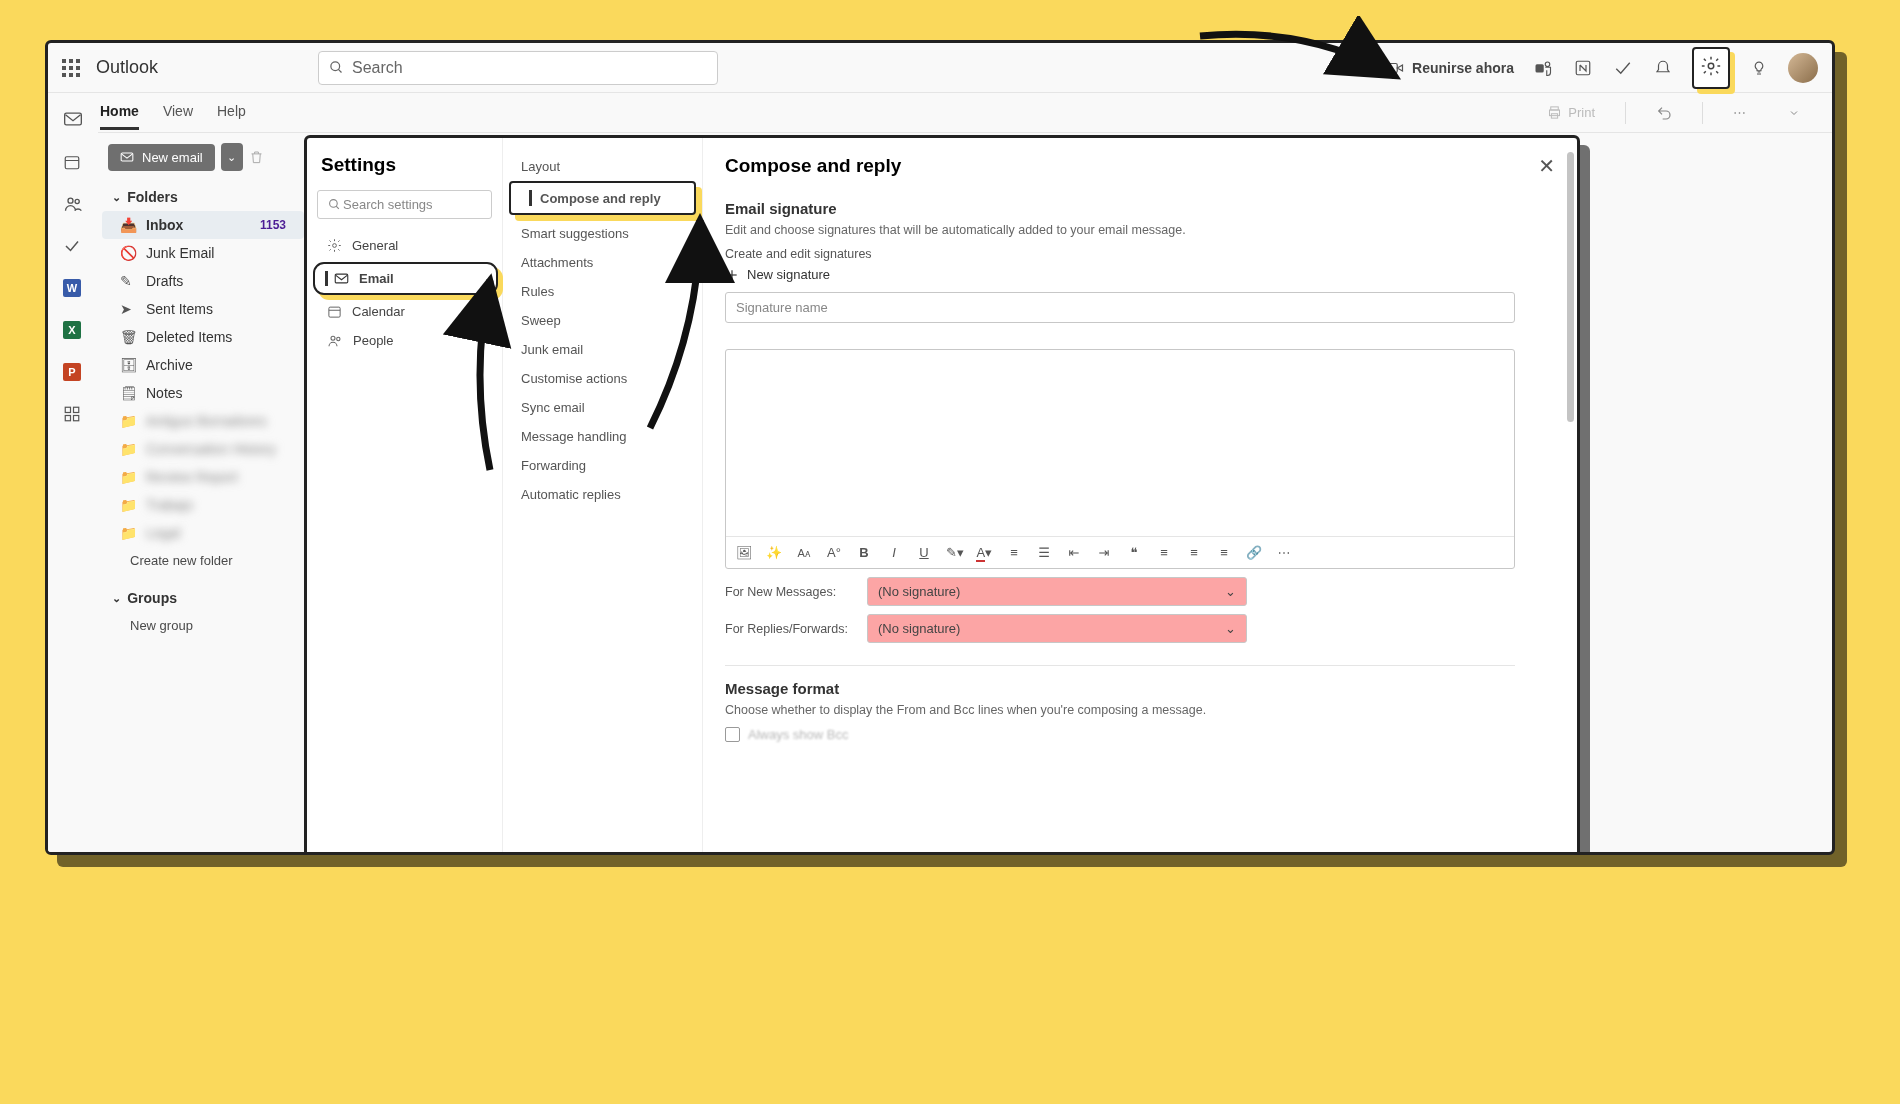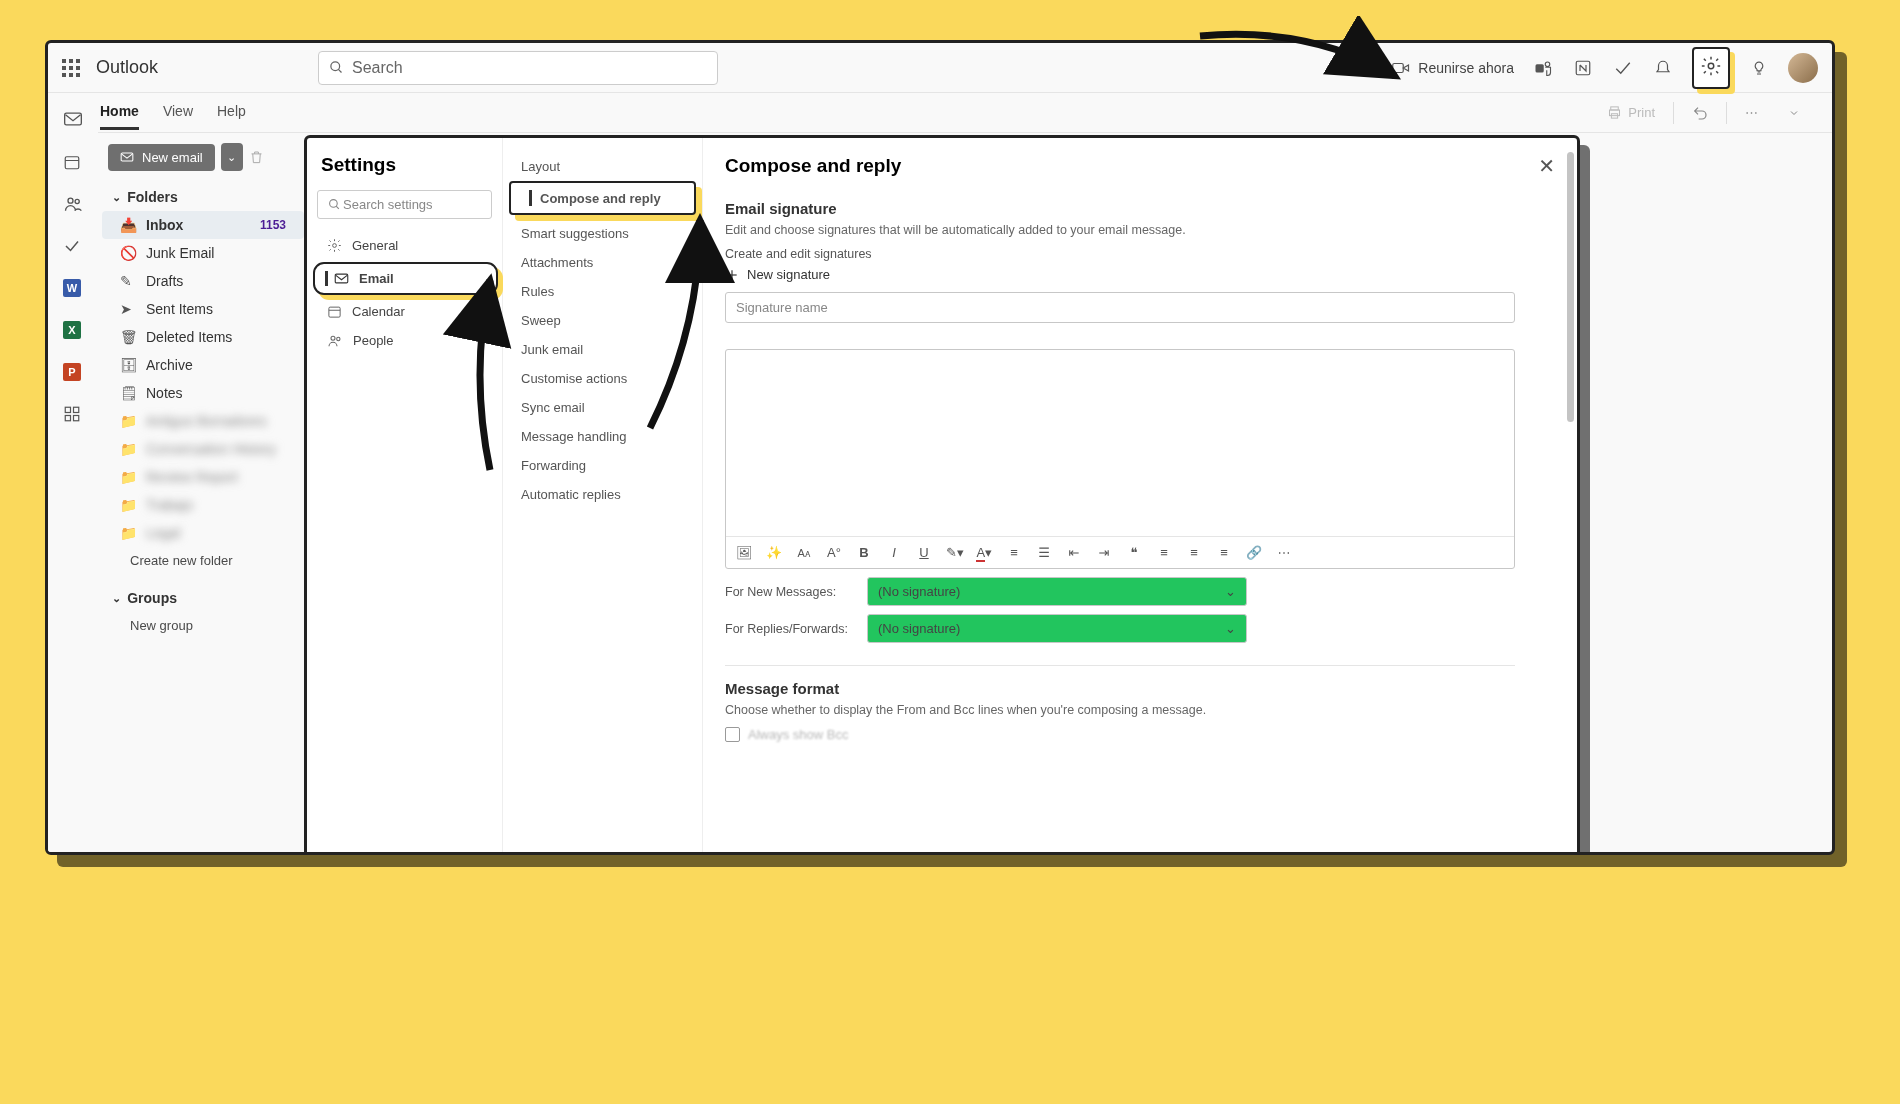--- a/index.html
+++ b/index.html
@@ -6,33 +6,33 @@
 body { background:#fad95c; width:1900px; height:1104px; overflow:hidden; position:relative; }
 .canvas { position:absolute; left:45px; top:40px; width:1790px; height:815px; background:#f9f9f9; border:3px solid #222; border-radius:6px; box-shadow:12px 12px 0 rgba(0,0,0,.55); overflow:hidden; }
 
 
 .topbar { height:50px; display:flex; align-items:center; padding:0 14px; border-bottom:1px solid #e5e5e5; }
 .waffle { width:18px; height:18px; display:grid; grid-template-columns:repeat(3,4px); grid-template-rows:repeat(3,4px); gap:3px; margin-right:16px; }
 .waffle span { background:#555; }
 .app-name { font-size:18px; color:#333; font-weight:500; }
 .search-box { margin-left:160px; width:400px; height:34px; background:#fff; border:1px solid #ccc; border-radius:4px; display:flex; align-items:center; padding:0 10px; color:#666; }
 .search-box svg { margin-right:8px; }
-.top-right { margin-left:auto; display:flex; align-items:center; gap:18px; }
+.top-right { margin-left:auto; display:flex; align-items:center; gap:18px;font-weight:bold; }
 .tr-ico { color:#555; display:flex; align-items:center; justify-content:center; width:22px; height:22px; }
 .meet-btn { display:flex; align-items:center; gap:8px; font-size:14px; color:#444; }
 .gear-box { border:2px solid #222; border-radius:4px; padding:6px; box-shadow:5px 5px 0 #fad95c; background:#fff; }
 .avatar { width:30px; height:30px; border-radius:50%; background:linear-gradient(135deg,#d4b896,#8a6d4a); }
 
 
 .ribbon { height:40px; display:flex; align-items:center; padding:0 0 0 14px; border-bottom:1px solid #e5e5e5; }
 .hamburger { color:#555; margin-right:20px; }
 .tabs { display:flex; gap:24px; font-size:14px; }
 .tab { color:#555; padding:8px 0; }
 .tab.active { color:#222; font-weight:600; border-bottom:3px solid #333; }
-.ribbon-right { margin-left:auto; display:flex; align-items:center; gap:6px; padding-right:20px; color:#888; }
+.ribbon-right { margin-left:auto; display:flex; align-items:center; gap:18px; padding-right:20px; color:#888; }
 .rbtn { padding:6px 12px; font-size:13px; display:flex; gap:6px; align-items:center; }
 .rbtn.dis { color:#bbb; }
 
 
 .apprail { position:absolute; left:0; top:50px; width:50px; height:calc(100% - 50px); background:#f9f9f9; display:flex; flex-direction:column; align-items:center; gap:22px; padding-top:18px; }
 .apprail .ai { width:20px; height:20px; color:#555; }
 
 
 .main { position:absolute; left:50px; top:90px; right:0; bottom:0; display:flex; }
 .folders { width:210px; padding:10px 4px; font-size:14px; color:#333; }
@@ -69,21 +69,21 @@
 .desc { font-size:12.5px; color:#666; margin-bottom:10px; }
 .sublbl { font-size:12.5px; color:#555; margin:6px 0; }
 .new-sig { display:flex; align-items:center; gap:8px; font-size:13px; color:#333; margin:4px 0 10px; }
 .sig-name { width:790px; border:1px solid #c7c7c7; border-radius:3px; padding:7px 10px; font-size:13px; color:#888; margin-bottom:26px; }
 .editor { width:790px; border:1px solid #c7c7c7; border-radius:3px; height:220px; display:flex; flex-direction:column; }
 .editor-body { flex:1; }
 .editor-toolbar { border-top:1px solid #e5e5e5; padding:8px 10px; display:flex; gap:14px; color:#555; align-items:center; }
 .et-ico { font-size:13px; width:16px; text-align:center; }
 .sel-row { display:flex; align-items:center; gap:12px; margin:8px 0; }
 .sel-row label { font-size:12.5px; color:#555; width:130px; }
-.select { width:380px; border:1px solid #c7c7c7; border-radius:3px; padding:6px 10px; font-size:13px; display:flex; justify-content:space-between; background:#22c55e; }
+.select { width:380px; border:1px solid #c7c7c7; border-radius:3px; padding:6px 10px; font-size:13px; display:flex; justify-content:space-between; background:#fca5a5; }
 .hr { border-top:1px solid #e5e5e5; margin:22px 0 14px; width:790px; }
 .chk-row { display:flex; align-items:center; gap:8px; font-size:13px; color:#888; }
 .chk-row .cb { width:15px; height:15px; border:1px solid #999; border-radius:2px; }
 .m-foot { border-top:1px solid #eee; padding:12px 22px; display:flex; justify-content:flex-end; gap:10px; }
 .btn { padding:7px 22px; font-size:13px; border-radius:3px; border:1px solid #c7c7c7; background:#fff; }
 .btn.primary { background:#7a7a7a; color:#fff; border-color:#7a7a7a; }
 .scrollthumb { position:absolute; right:3px; top:14px; width:7px; height:270px; background:#c4c4c4; border-radius:4px; }
 
 
 .msg-peek { position:absolute; left:310px; bottom:8px; width:360px; height:50px; display:flex; align-items:center; gap:10px; }

